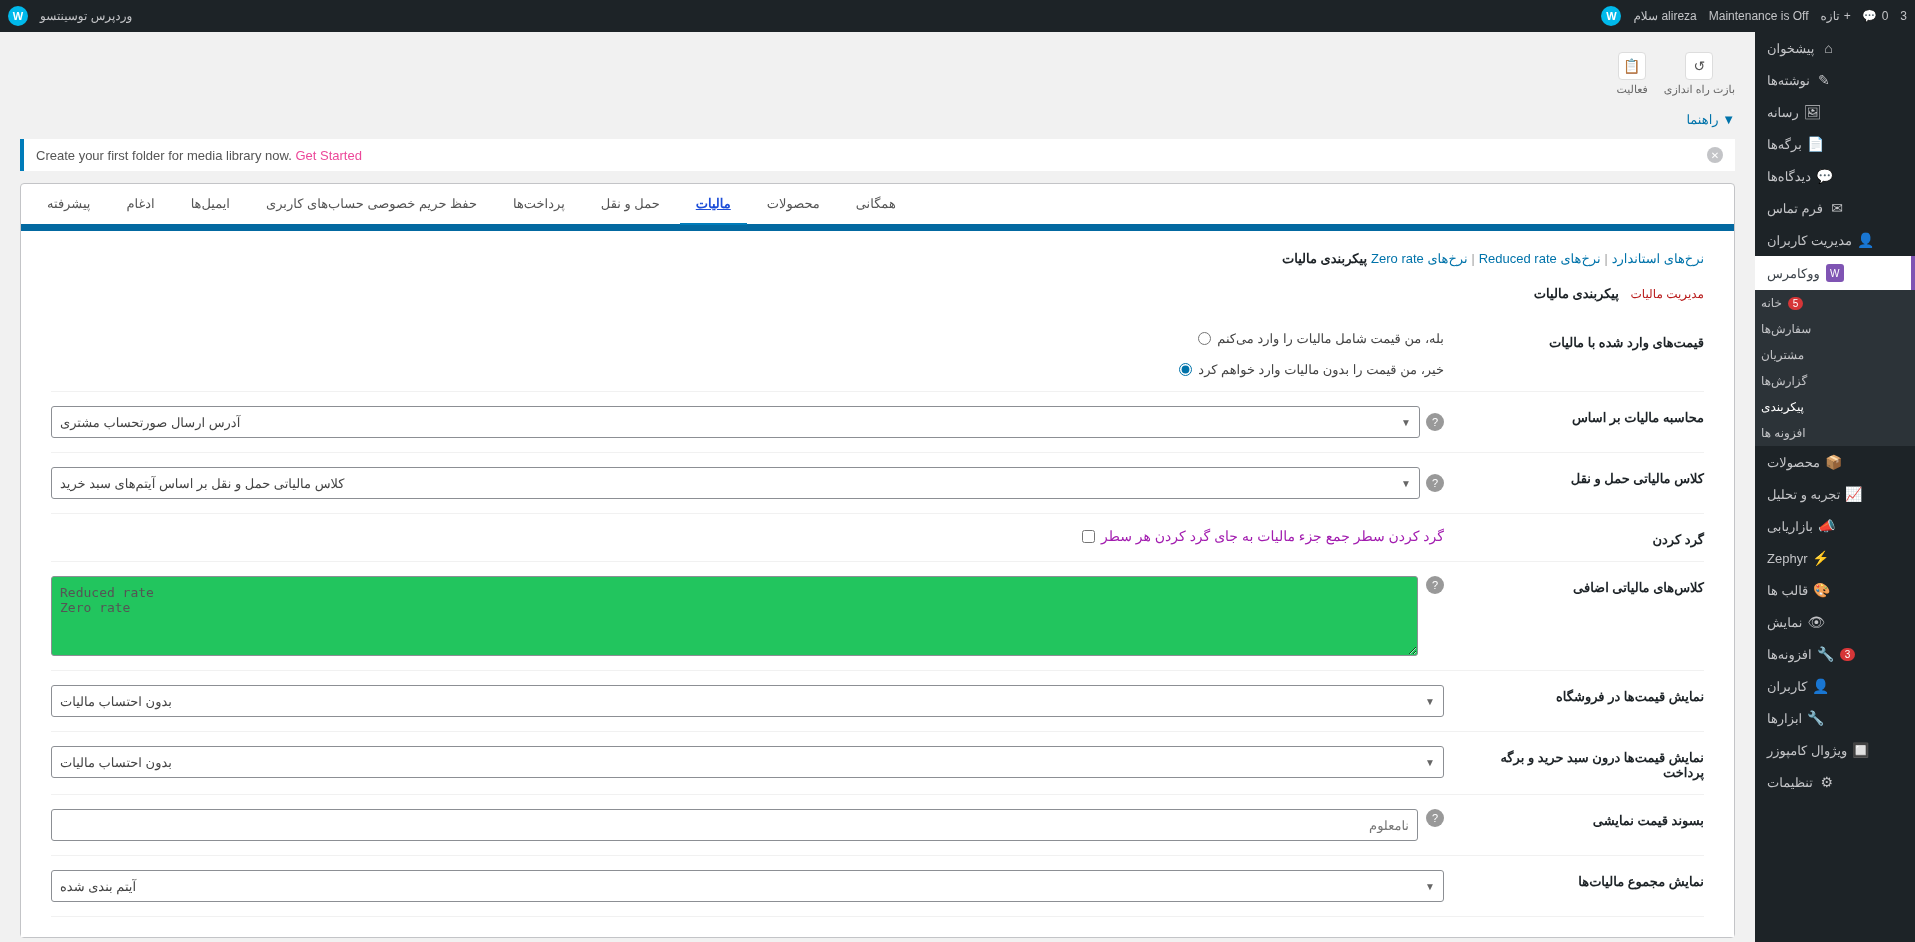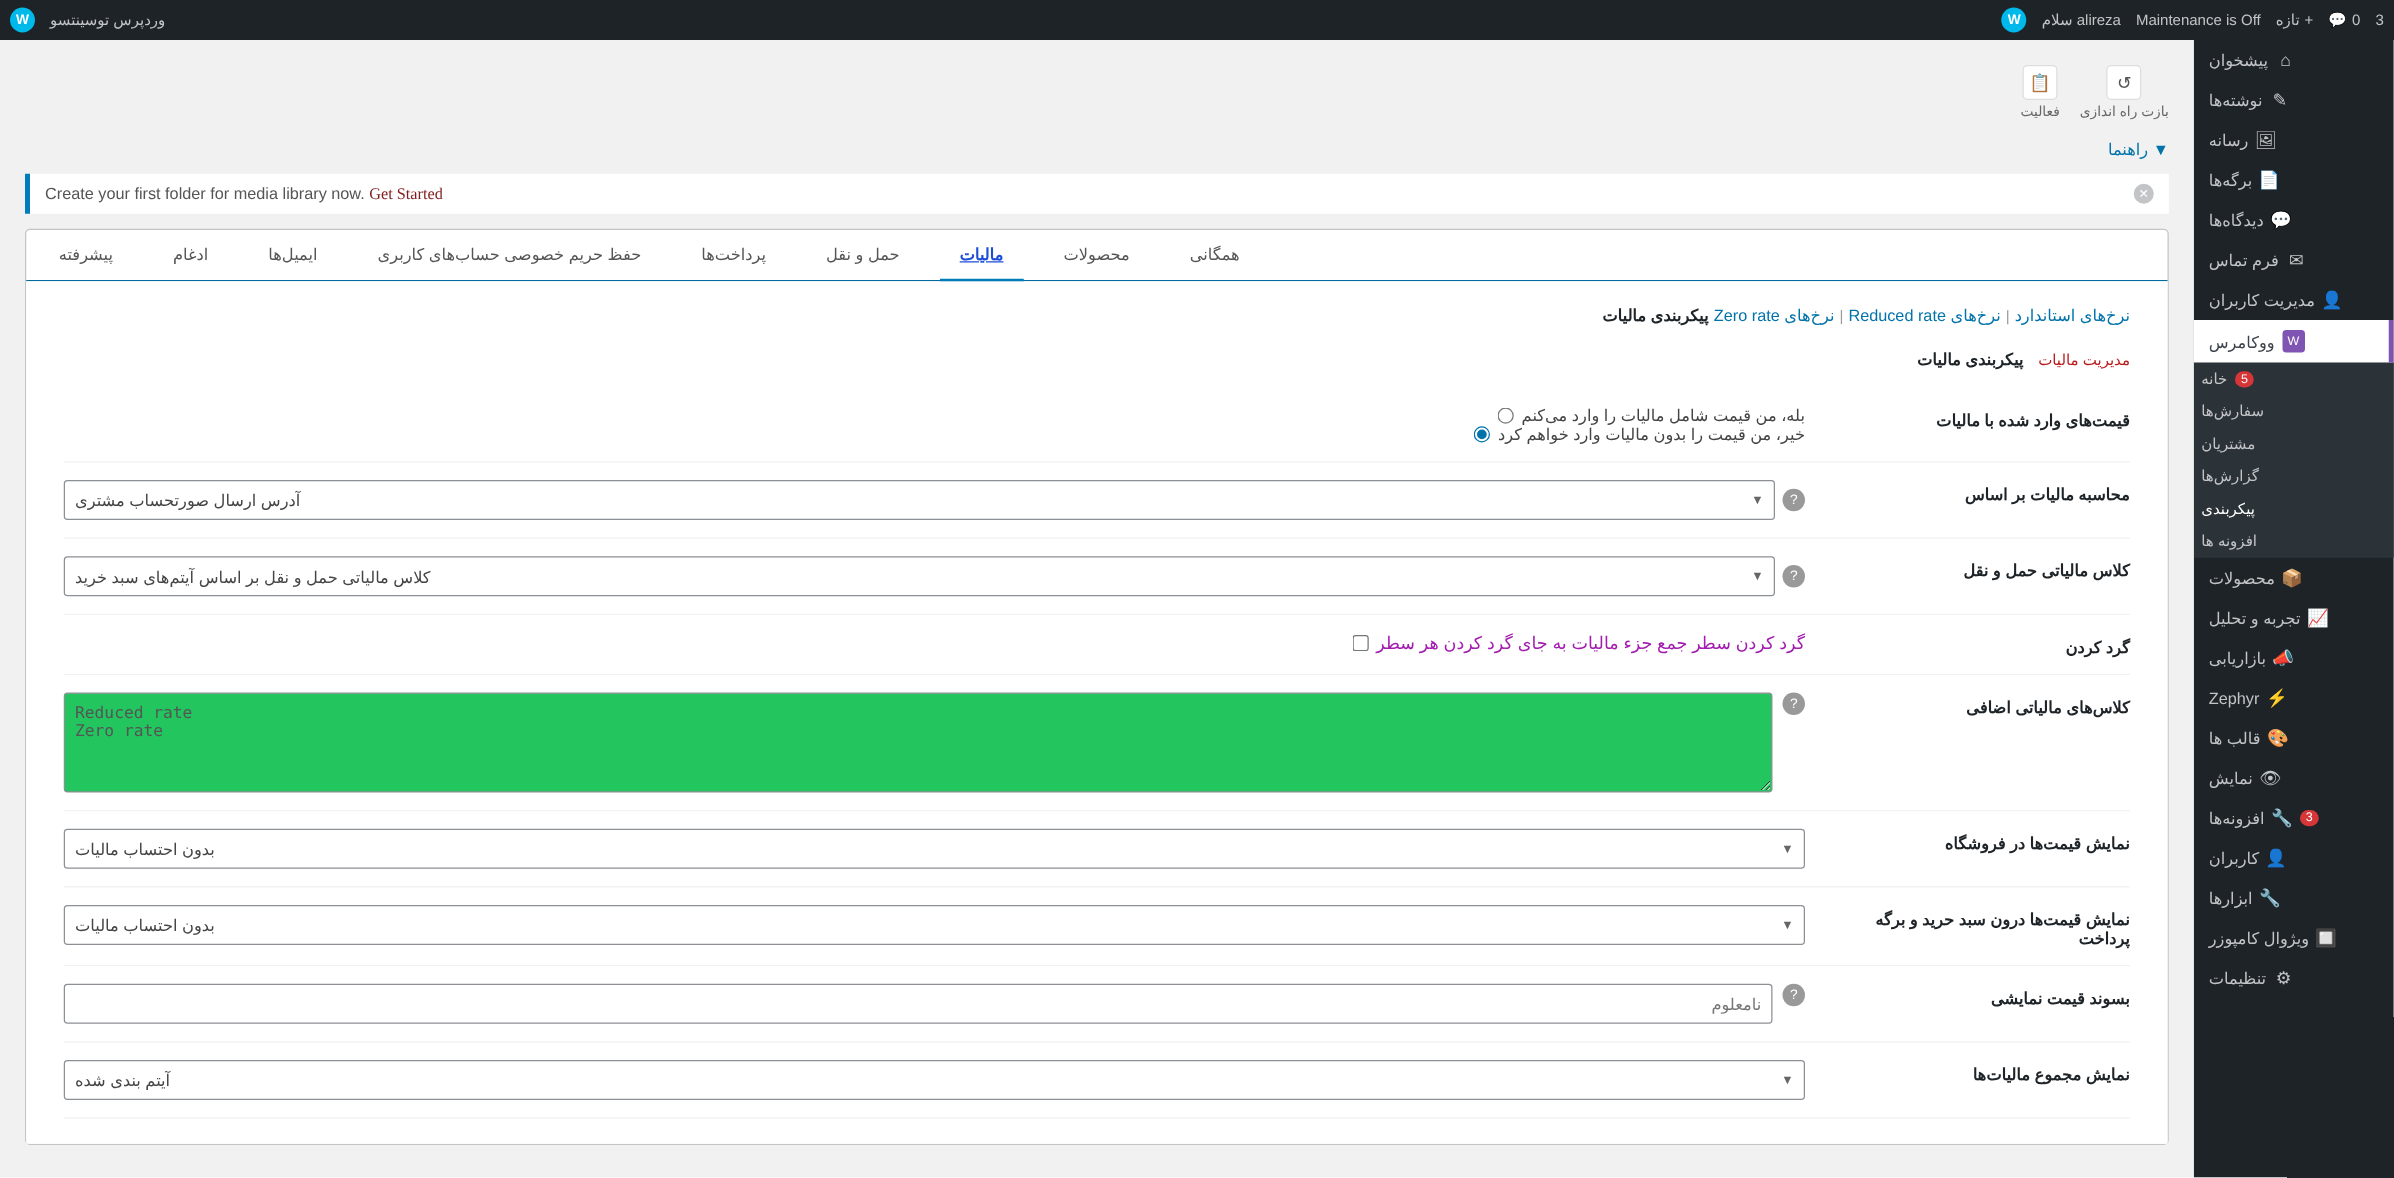--- a/index.html
+++ b/index.html
@@ -153,23 +153,23 @@
     .wc-tabs-wrap {
       background: #fff;
       border: 1px solid #c3c4c7;
       border-radius: 4px;
       padding: 0;
       margin-bottom: 0;
     }
     .wc-tabs {
       display: flex;
       align-items: center;
-      border-bottom: 1px solid #0369a1;
+      border-bottom: 7px solid #0369a1;
       padding: 0 10px;
-      gap: 16px;
+      gap: 4px;
       flex-direction: row-reverse;
     }
     .wc-tab {
       padding: 12px 16px;
       cursor: pointer;
       font-size: 13px;
       color: #555;
       border-bottom: 2px solid transparent;
       margin-bottom: -1px;
       white-space: nowrap;
@@ -228,21 +228,21 @@
       flex: 1;
       display: flex;
       align-items: flex-start;
       gap: 8px;
     }
 
     
     .radio-group {
       display: flex;
       flex-direction: column;
-      gap: 0;
+      gap: 16px;
       direction: rtl;
     }
     .radio-item {
       display: flex;
       align-items: center;
       gap: 6px;
       cursor: pointer;
     }
     .radio-item input[type="radio"] {
       cursor: pointer;
@@ -331,21 +331,21 @@
       background: #fff;
       border-left: 4px solid #007cba;
       padding: 8px 12px;
       margin-bottom: 12px;
       font-size: 13px;
       color: #555;
       display: flex;
       align-items: center;
       justify-content: space-between;
     }
-    .info-bar a { color: #7f1d1d; text-decoration: none; font-family: Liberation Serif, serif; }
+    .info-bar a { color: #ec4899; text-decoration: none; }
 
     
     .sidebar-woo-active {
       background: #fff !important;
       color: #3c434a !important;
     }
 
     .menu-sub {
       display: flex;
       flex-direction: column;

